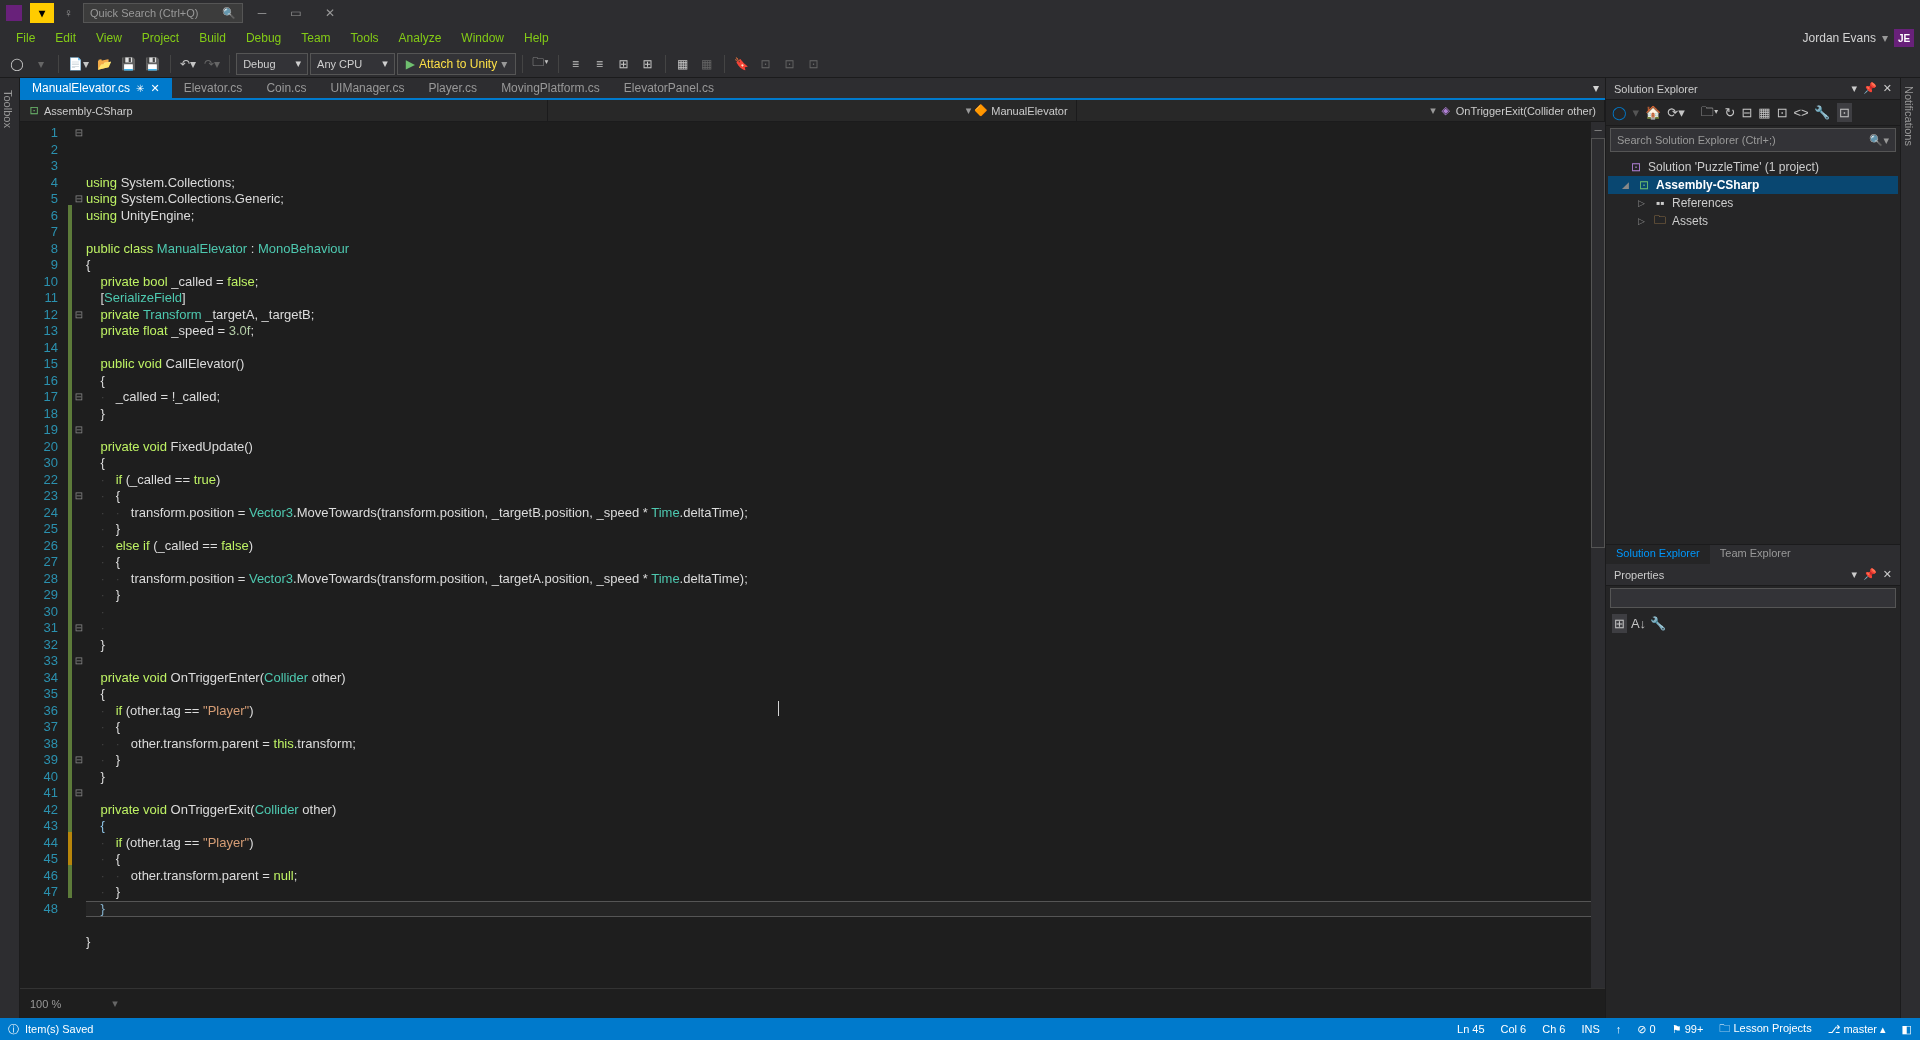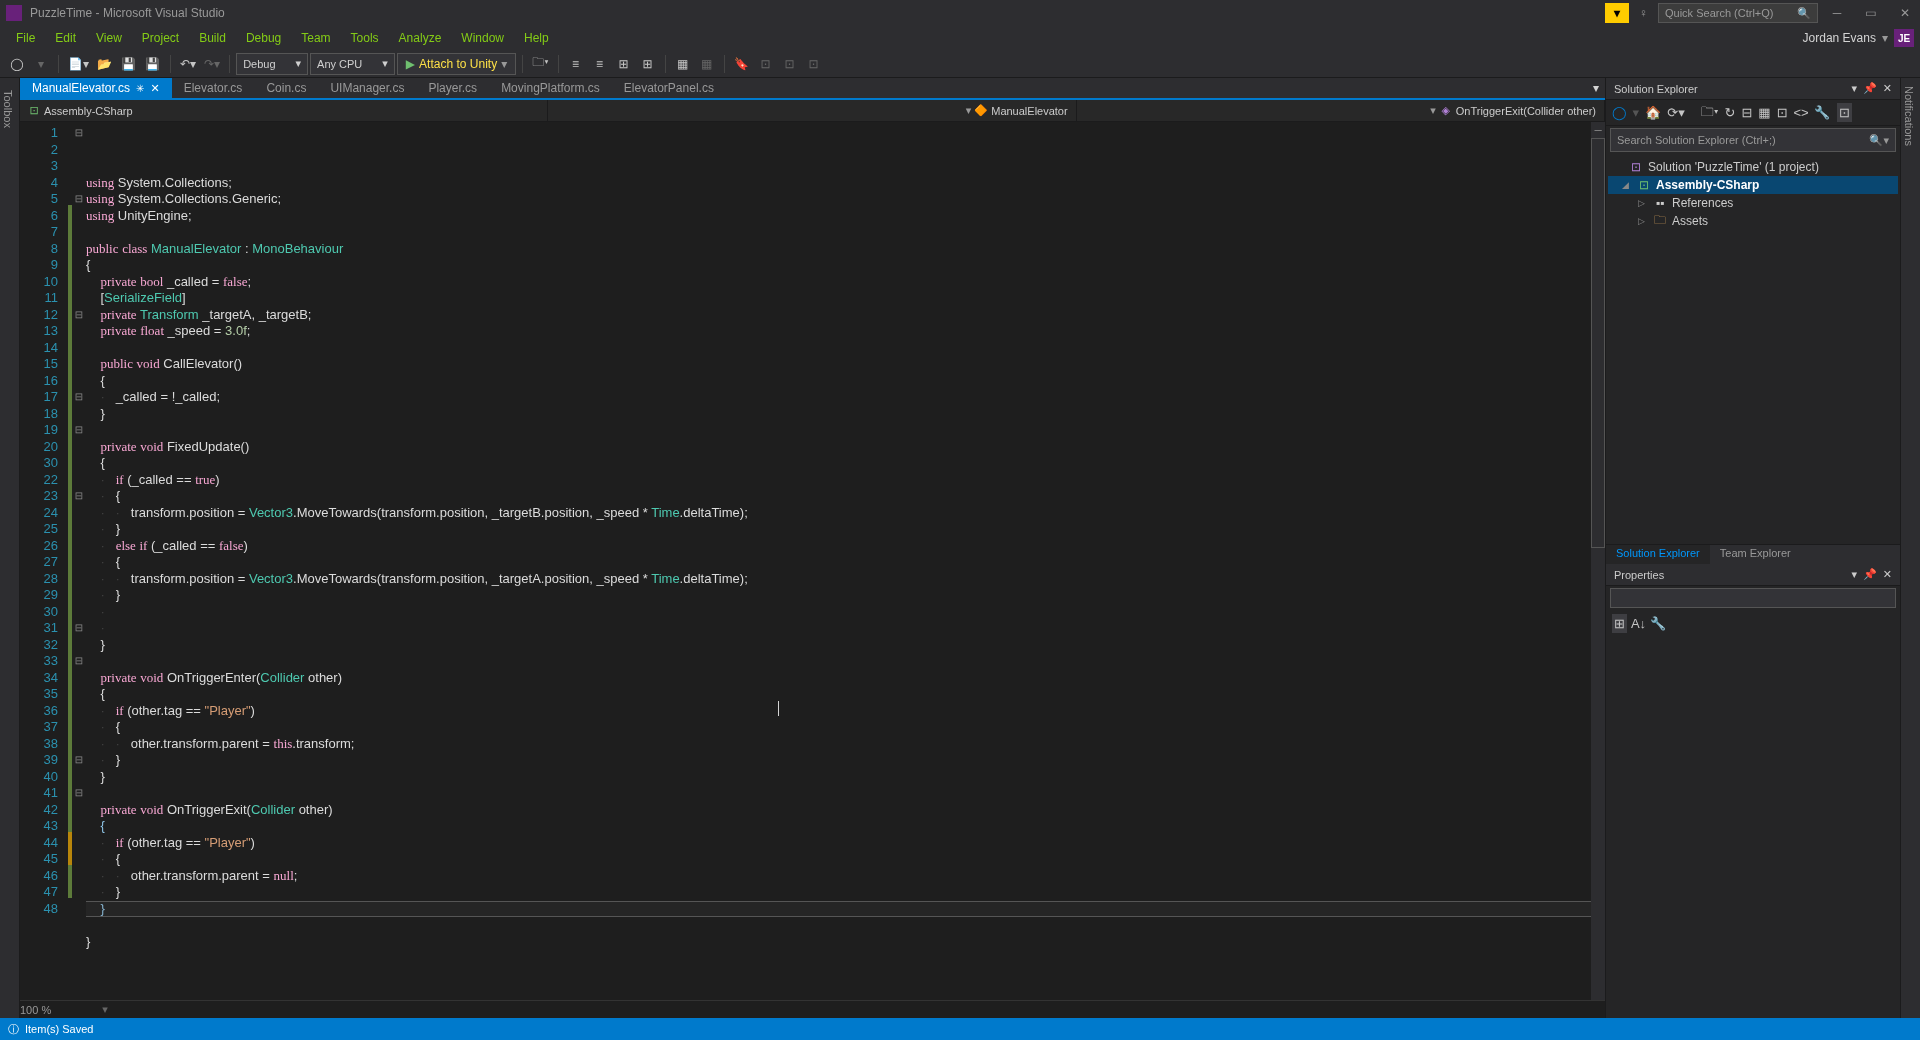--- a/index.html
+++ b/index.html
@@ -34,28 +34,28 @@
 .context-cell { flex: 1; display: flex; align-items: center; padding: 0 8px; color: #ccc; font-size: 11px; gap: 4px; border-right: 1px solid #1b1b1c; }
 .context-icon { width: 12px; height: 12px; display: inline-flex; align-items:center; justify-content:center; }
 .code-container { flex: 1; display: flex; background: #1e1e1e; font-family: Consolas, monospace; font-size: 13px; overflow: hidden; position: relative; }
 .gutter { width: 48px; background: #1e1e1e; text-align: right; padding-right: 10px; color: #2b91af; line-height: 16.5px; padding-top: 3px; }
 .fold-col { width: 14px; background: #1e1e1e; line-height: 16.5px; color: #888; font-size: 10px; text-align: center; padding-top: 3px; }
 .change-col { width: 4px; background: #1e1e1e; }
 .change-bar { height: 16.5px; }
 .change-green { background: #5d7b3a; }
 .change-yellow { background: #b8860b; }
 .code-lines { flex: 1; line-height: 16.5px; padding-top: 3px; white-space: pre; color: #dcdcdc; position: relative; }
-.kw { color: #f9a8d4; font-family: Liberation Serif, serif; }
+.kw { color: #bef264; }
 .str { color: #d69d75; }
 .num { color: #b5cea8; }
 .cls { color: #4ec9b0; }
 .guide { color: #404040; }
 .line-highlight { position: absolute; left: 0; right: 0; height: 16.5px; border-top: 1px solid #555; border-bottom: 1px solid #555; background: rgba(80,80,80,0.15); pointer-events: none; }
 .cursor-caret { position: absolute; width: 1px; height: 15px; background: #d4d4d4; }
-.zoom-bar { height: 18px; background: #1e1e1e; border-top: 1px solid #333; display: flex; align-items: center; color: #999; font-size: 11px; gap: 45px; }
+.zoom-bar { height: 30px; background: #1e1e1e; border-top: 1px solid #333; display: flex; align-items: center; padding-left: 10px; color: #999; font-size: 11px; gap: 45px; }
 .right-pane { width: 295px; background: #252526; display: flex; flex-direction: column; border-left: 1px solid #1b1b1c; }
 .right-tabs { width: 20px; background: #2d2d30; writing-mode: vertical-lr; color: #999; font-size: 11px; border-left: 1px solid #1b1b1c; }
 .panel-head { height: 22px; background: #2d2d30; color: #ccc; display: flex; align-items: center; padding: 0 8px; font-size: 11px; justify-content: space-between; border-bottom:1px solid #1b1b1c; }
 .panel-head-btns { display: flex; gap: 6px; }
 .panel-toolbar { height: 26px; background: #252526; display: flex; align-items: center; padding: 0 6px; gap: 6px; border-bottom: 1px solid #1b1b1c; }
 .ptbtn { color: #007acc; cursor: pointer; font-size: 13px; }
 .ptbtn.gray { color: #c5c5c5; }
 .search-box { height: 24px; margin: 2px 4px; background: #333337; border: 1px solid #555; display: flex; align-items: center; padding: 0 6px; color: #999; font-size: 11px; justify-content: space-between; }
 .tree { flex: 1; padding: 4px 2px; font-size: 12px; color: #ccc; overflow:auto;}
 .tree-row { display: flex; align-items: center; height: 18px; padding-left: 6px; gap: 4px; cursor: pointer; }
@@ -71,21 +71,20 @@
 .status-left { display: flex; align-items:center; gap:6px; }
 .status-right { margin-left: auto; display: flex; gap: 16px; align-items: center; }
 .scroll-v { position: absolute; right: 0; top: 0; bottom: 0; width: 14px; background: #2d2d30; }
 .scroll-thumb-outline { position: absolute; right:0; width:14px; border:1px solid #555; }
 </style>
 </head>
 <body>
 
 <div class="titlebar">
   <div class="titlebar-icon"></div>
-  <div class="titlebar-text">PuzzleTime - Microsoft Visual Studio</div>
   <div class="titlebar-right">
     <div class="notif-box">▾</div>
     <div class="feedback-icon">♀</div>
     <div class="quick-launch">
       <span>Quick Search (Ctrl+Q)</span>
       <span>🔍</span>
     </div>
     <div class="winbtn">─</div>
     <div class="winbtn">▭</div>
     <div class="winbtn">✕</div>
@@ -443,13 +442,25 @@
   <div class="right-tabs">
     <div class="vtab">Notifications</div>
   </div>
 </div>
 
 <div class="statusbar">
   <div class="status-left">
     <span>ⓘ</span>
     <span>Item(s) Saved</span>
   </div>
+  <div class="status-right">
+    <span>Ln 45</span>
+    <span>Col 6</span>
+    <span>Ch 6</span>
+    <span>INS</span>
+    <span>↑</span>
+    <span>⊘ <span>0</span></span>
+    <span>⚑ <span>99+</span></span>
+    <span>🗀 <span>Lesson Projects</span></span>
+    <span>⎇ <span>master</span> ▴</span>
+    <span>◧</span>
+  </div>
 </div>
 
 </body></html>

